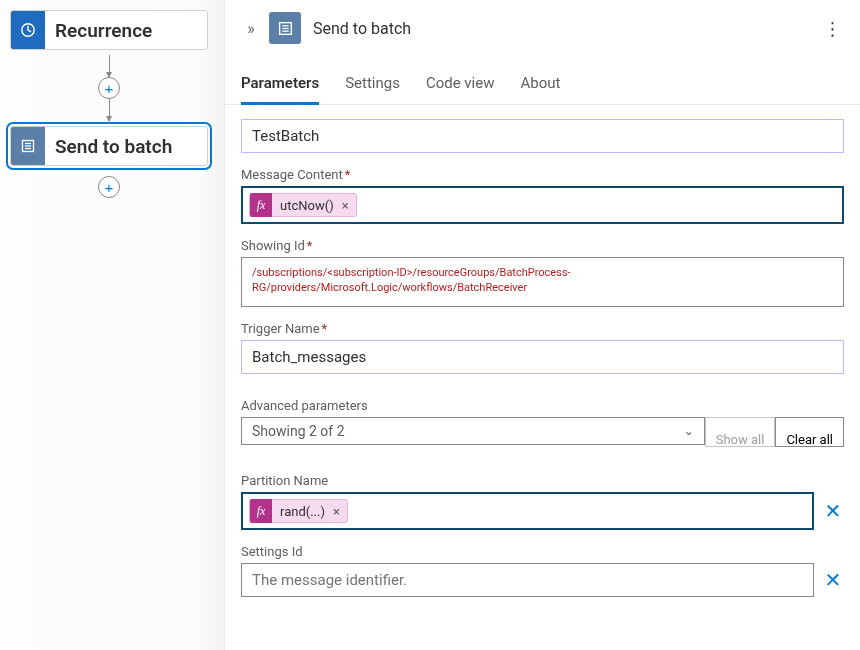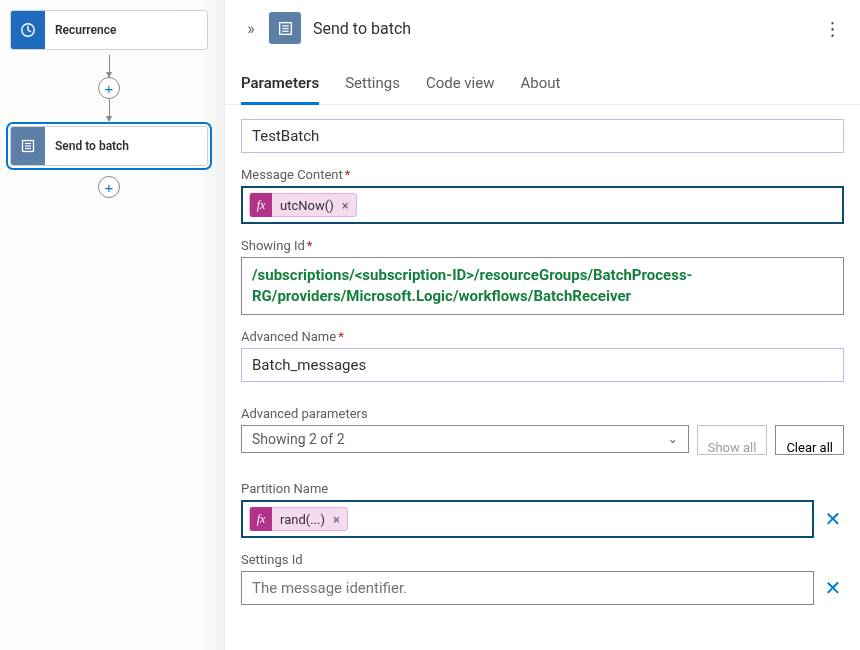--- a/index.html
+++ b/index.html
@@ -25,21 +25,21 @@
   }
   .node {
     width: 198px;
     height: 40px;
     background: #fff;
     border: 1px solid #d1d1d1;
     border-radius: 3px;
     display: flex;
     align-items: center;
     font-weight: 600;
-    font-size: 12px;
+    font-size: 19px;
     color: #323130;
   }
   .node.selected {
     outline: 2px solid #0078d4;
     outline-offset: 2px;
     border-color: #d1d1d1;
   }
   .node-icon {
     width: 34px;
     height: 38px;
@@ -154,27 +154,26 @@
     border: 1px solid #c4b5fd;
     padding: 7px 10px;
     font-size: 15px;
     color: #323130;
     font-family: inherit;
   }
   .text-area {
     width: 100%;
     border: 1px solid #8a8886;
     padding: 7px 10px;
-    font-size: 15px;
-    color: #15803d;
+    font-size: 11px;
+    color: #b91c1c;
     font-family: inherit;
     line-height: 1.4;
     min-height: 50px;
     resize: none;
-    font-weight: bold;
   }
   .token-box {
     width: 100%;
     border: 2px solid #0c4a6e;
     padding: 5px 6px;
     min-height: 36px;
     display: flex;
     align-items: center;
   }
   .token {
@@ -196,21 +195,20 @@
     width: 22px; height: 24px;
     display: inline-flex; align-items: center; justify-content: center;
     border-radius: 2px 0 0 2px;
   }
   .token .txt { padding: 0 6px 0 8px; }
   .token .x { padding: 0 7px 0 2px; color: #605e5c; cursor: pointer; }
 
   .adv-block { margin-top: 24px; }
   .adv-row {
     display: flex;
-    gap: 8px;
     align-items: stretch;
   }
   .select-like {
     flex: 1;
     border: 1px solid #8a8886;
     padding: 4px 10px;
     font-size: 14px;
     color: #605e5c;
     display: flex;
     align-items: center;
@@ -337,21 +335,21 @@
     </div>
 
     
     <div class="field-label">
       <span>Showing Id</span><span class="req">*</span>
     </div>
     <div class="text-area" contenteditable="true" style="">/subscriptions/&lt;subscription-ID&gt;/resourceGroups/BatchProcess-RG/providers/Microsoft.Logic/workflows/BatchReceiver</div>
 
     
     <div class="field-label">
-      <span>Advanced Name</span><span class="req">*</span>
+      <span>Trigger Name</span><span class="req">*</span>
     </div>
     <input class="text-input" value="Batch_messages" style="">
 
     
     <div class="adv-block">
       <div class="field-label" style="margin-top:0">Advanced parameters</div>
       <div class="adv-row">
         <div class="select-like">
           <span>Showing 2 of 2</span>
           <span class="chev">⌄</span>

